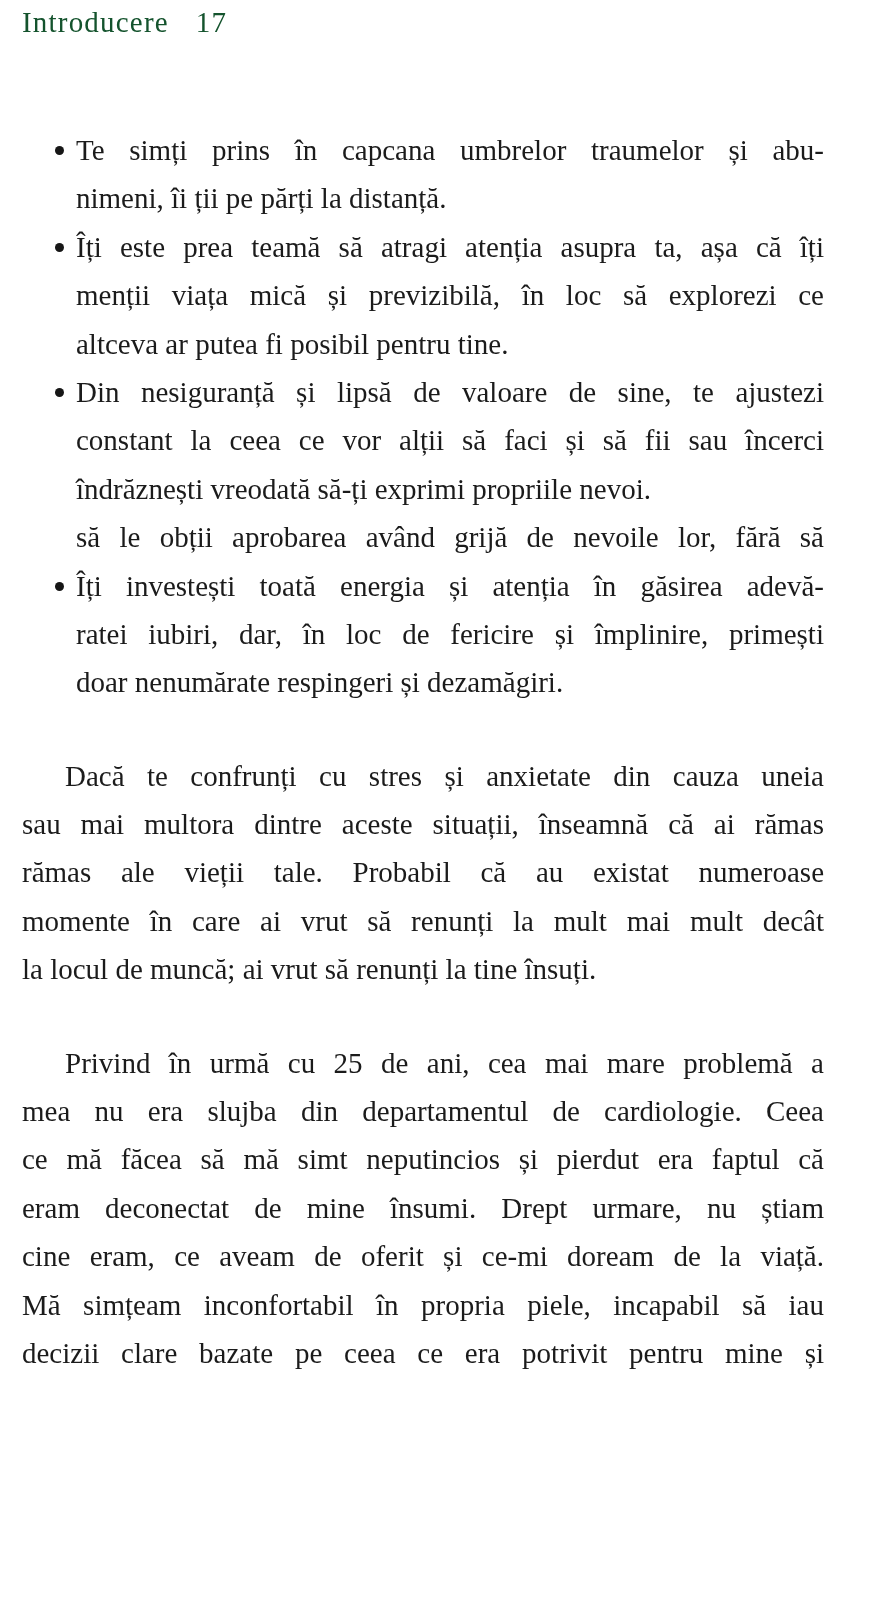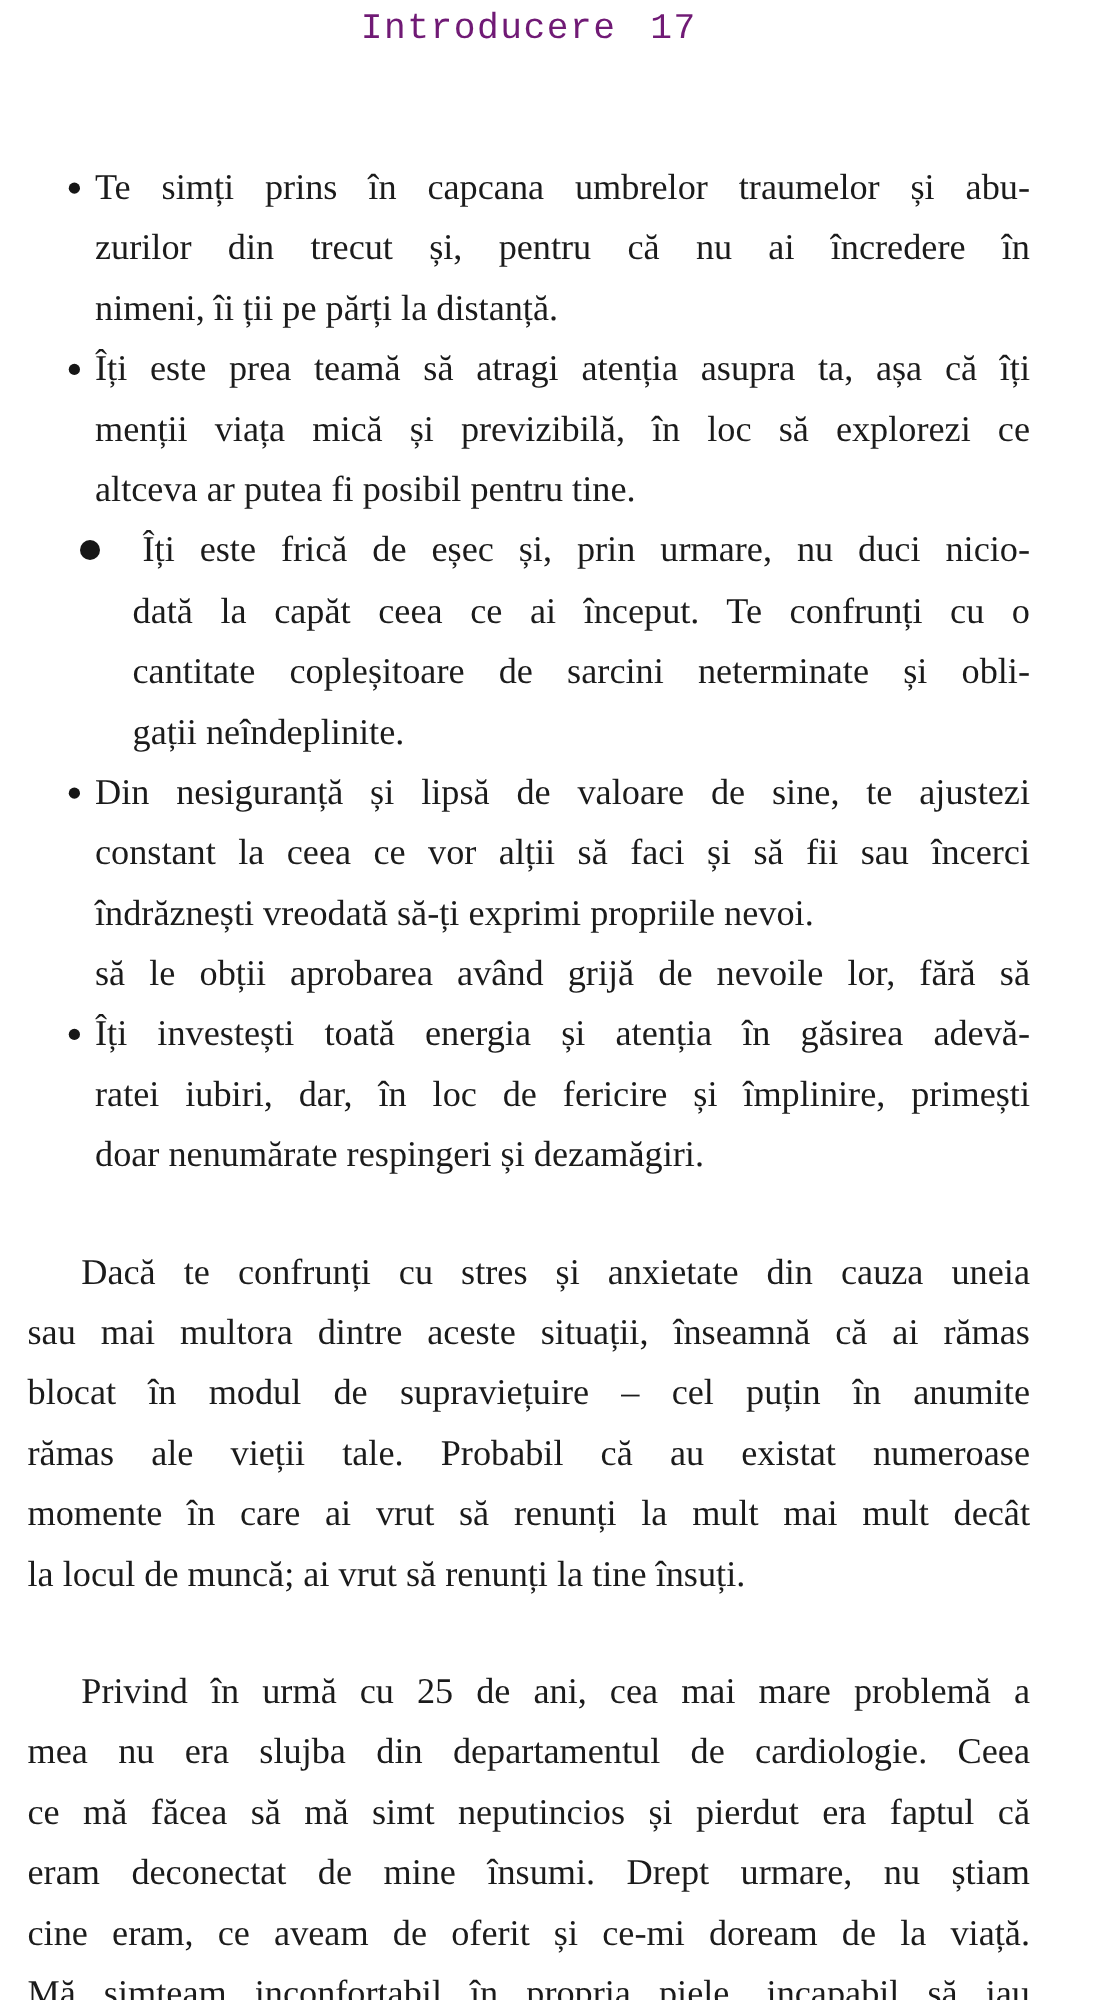--- a/index.html
+++ b/index.html
@@ -11,26 +11,25 @@
     background: #ffffff;
     overflow: hidden;
     font-family: "Liberation Serif", "DejaVu Serif", serif;
     color: #1b1b1b;
   }
   .running-head {
     position: absolute;
     top: 6px;
     left: 22px;
     width: 802px;
-    text-align: center;
-    font-family: Liberation Mono, monospace;
+    font-family: Liberation Serif, serif;
     font-weight: 300;
     font-size: 29px;
     letter-spacing: 1.2px;
-    color: #701a75;
+    color: #14532d;
     white-space: nowrap;
   }
   .running-head .pgnum { margin-left: 27px; }
   .content {
     position: absolute;
     top: 126px;
     left: 22px;
     width: 802px;
     font-size: 29px;
     line-height: 48.4px;
@@ -70,58 +69,49 @@
 
   <div class="running-head">
     <span>Introducere</span><span class="pgnum">17</span>
   </div>
 
   <div class="content">
 
     <div class="li">
       <span class="marker"></span>
       <div class="line first">Te simți prins în capcana umbrelor traumelor și abu-</div>
-      <div class="line">zurilor din trecut și, pentru că nu ai încredere în</div>
       <div class="line last">nimeni, îi ții pe părți la distanță.</div>
     </div>
 
     <div class="li">
       <span class="marker"></span>
       <div class="line first">Îți este prea teamă să atragi atenția asupra ta, așa că îți</div>
       <div class="line">menții viața mică și previzibilă, în loc să explorezi ce</div>
       <div class="line last">altceva ar putea fi posibil pentru tine.</div>
     </div>
 
-    <div class="li big-indent">
-      <span class="marker"></span>
-      <div class="line first">Îți este frică de eșec și, prin urmare, nu duci nicio-</div>
-      <div class="line">dată la capăt ceea ce ai început. Te confrunți cu o</div>
-      <div class="line">cantitate copleșitoare de sarcini neterminate și obli-</div>
-      <div class="line last">gații neîndeplinite.</div>
-    </div>
 
     <div class="li">
       <span class="marker"></span>
       <div class="line first">Din nesiguranță și lipsă de valoare de sine, te ajustezi</div>
       <div class="line">constant la ceea ce vor alții să faci și să fii sau încerci</div>
       <div class="line last">îndrăznești vreodată să-ți exprimi propriile nevoi.</div>
       <div class="line">să le obții aprobarea având grijă de nevoile lor, fără să</div>
     </div>
 
     <div class="li">
       <span class="marker"></span>
       <div class="line first">Îți investești toată energia și atenția în găsirea adevă-</div>
       <div class="line">ratei iubiri, dar, în loc de fericire și împlinire, primești</div>
       <div class="line last">doar nenumărate respingeri și dezamăgiri.</div>
     </div>
 
     <div class="para first-para">
       <div class="line first">Dacă te confrunți cu stres și anxietate din cauza uneia</div>
       <div class="line">sau mai multora dintre aceste situații, înseamnă că ai rămas</div>
-      <div class="line">blocat în modul de supraviețuire – cel puțin în anumite</div>
       <div class="line">rămas ale vieții tale. Probabil că au existat numeroase</div>
       <div class="line">momente în care ai vrut să renunți la mult mai mult decât</div>
       <div class="line last">la locul de muncă; ai vrut să renunți la tine însuți.</div>
     </div>
 
     <div class="para">
       <div class="line first">Privind în urmă cu 25 de ani, cea mai mare problemă a</div>
       <div class="line">mea nu era slujba din departamentul de cardiologie. Ceea</div>
       <div class="line">ce mă făcea să mă simt neputincios și pierdut era faptul că</div>
       <div class="line">eram deconectat de mine însumi. Drept urmare, nu știam</div>

